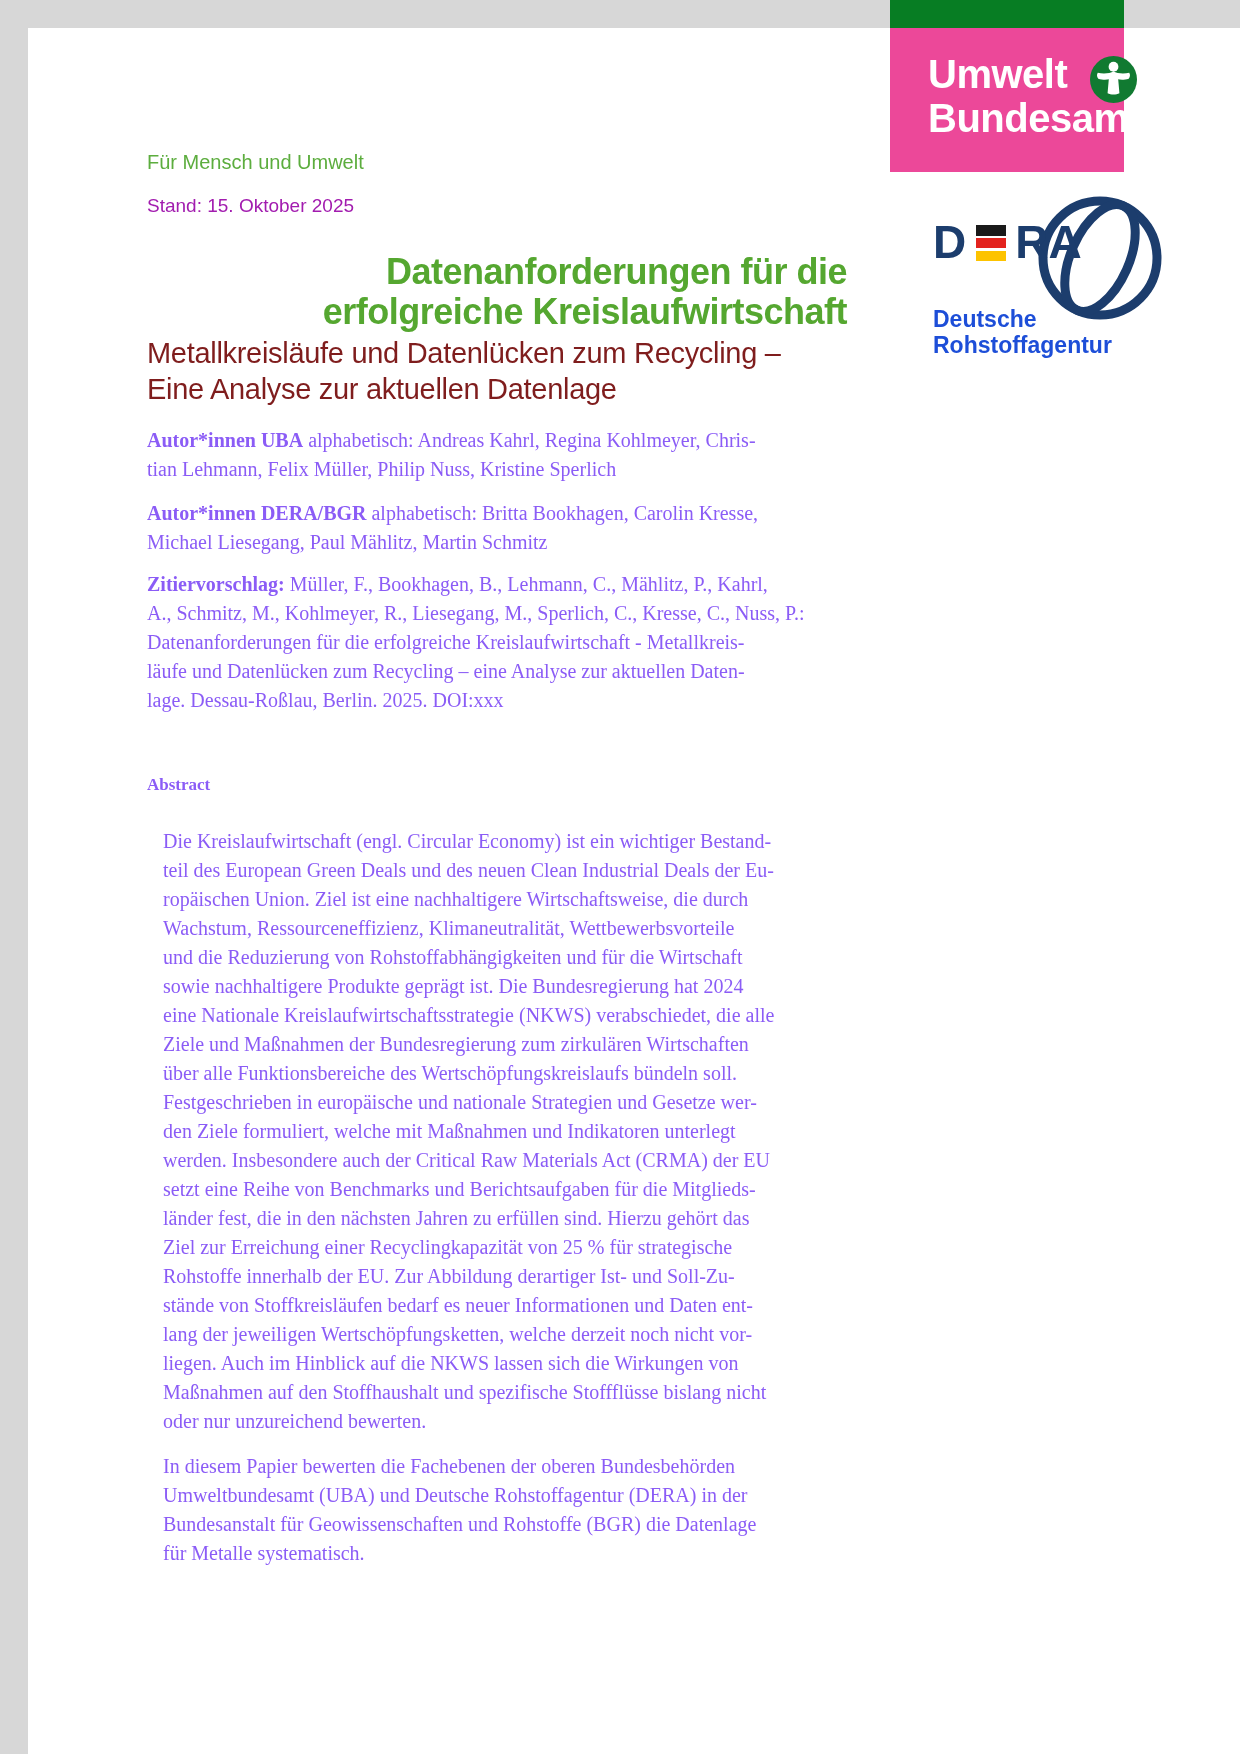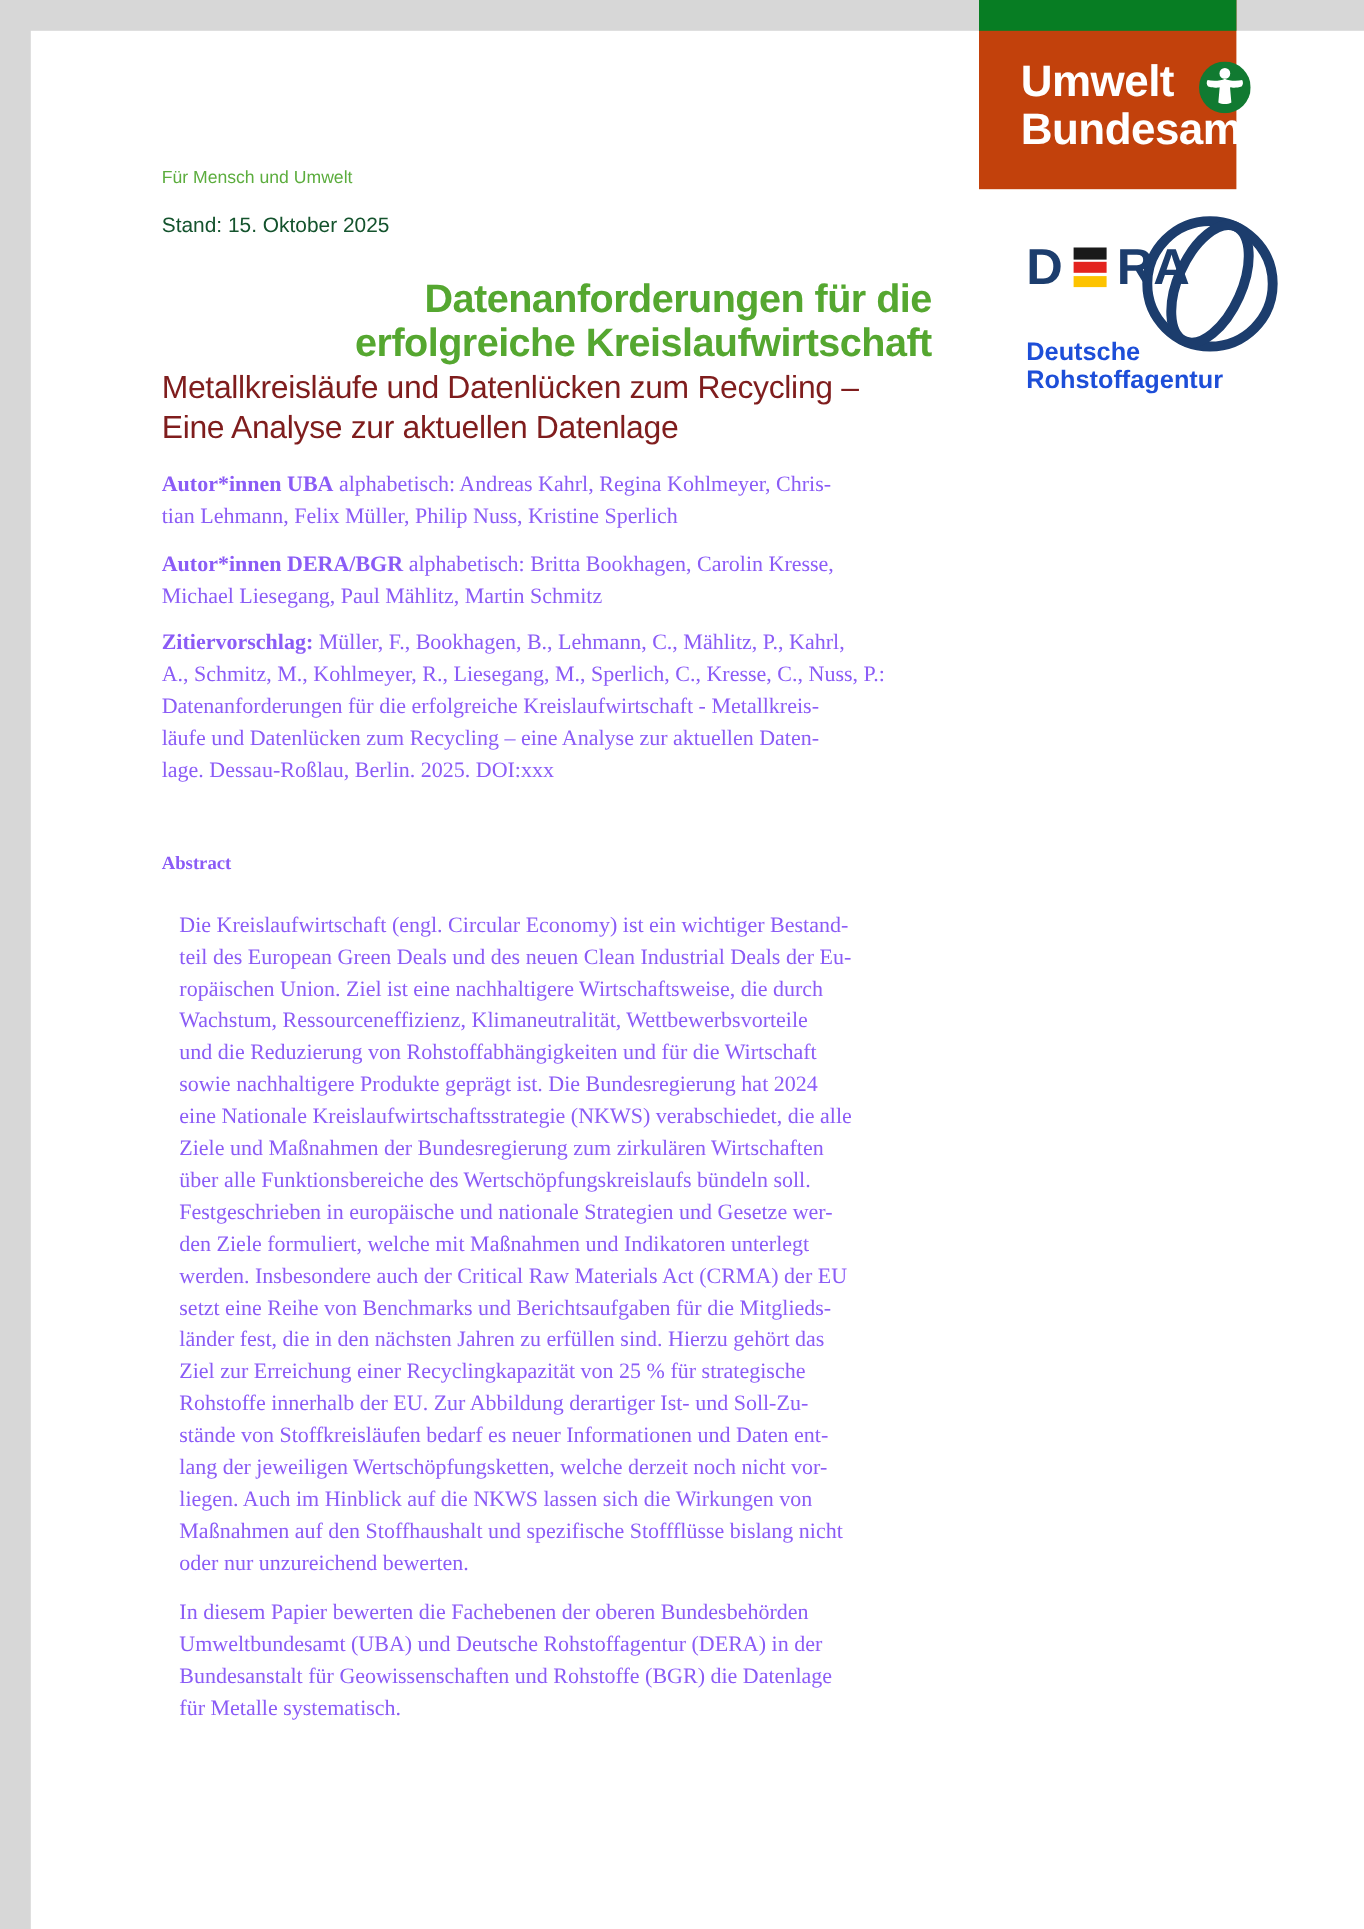--- a/index.html
+++ b/index.html
@@ -5,21 +5,21 @@
   html,body{margin:0;padding:0;}
   body{
     width:1240px;height:1754px;position:relative;background:#ffffff;
     font-family:"Liberation Sans",sans-serif;overflow:hidden;
   }
   
   .edge-left{position:absolute;left:0;top:0;width:28px;height:1754px;background:#d7d7d7;}
   .edge-top{position:absolute;left:0;top:0;width:1240px;height:28px;background:#d7d7d7;}
 
   
-  .uba-block{position:absolute;left:890px;top:0;width:234px;height:172px;background:#c2410c;}
+  .uba-block{position:absolute;left:890px;top:0;width:234px;height:172px;background:#ec4899;}
   .uba-dark{position:absolute;left:0;top:0;width:100%;height:28px;background:#077d23;}
   .uba-wordmark{
     position:absolute;left:38px;top:52px;color:#ffffff;font-weight:bold;
     font-size:40px;line-height:44px;letter-spacing:-0.5px;white-space:pre;
   }
   .uba-emblem{position:absolute;left:200px;top:56px;width:47px;height:47px;}
 
   
   .dera{position:absolute;left:933px;top:185px;width:280px;height:180px;}
   .dera-globe{position:absolute;left:97px;top:3px;width:140px;height:140px;z-index:0;}
@@ -33,22 +33,22 @@
   .flag-black{background:#1a1a1a;}
   .flag-red{background:#e3231e;}
   .flag-gold{background:#fdc300;}
   .dera-sub{
     position:absolute;left:0;top:121px;z-index:1;color:#1d4ed8;font-weight:bold;
     font-size:23px;line-height:26px;white-space:pre-line;
   }
 
   
   .col{position:absolute;left:147px;width:700px;}
-  .tagline{top:150px;color:#5cad3e;font-size:16px;line-height:24px;}
-  .standline{top:194px;color:#14532d;font-size:19px;line-height:24px;}
+  .tagline{top:150px;color:#5cad3e;font-size:20px;line-height:24px;}
+  .standline{top:194px;color:#a21caf;font-size:19px;line-height:24px;}
   .doc-title{
     top:252px;color:#55a730;font-weight:bold;font-size:36px;line-height:40px;
     letter-spacing:-0.5px;white-space:pre-line;text-align:right;
   }
   .doc-subtitle{
     top:335px;color:#7f1d1d;font-weight:normal;font-size:29px;line-height:36px;
     letter-spacing:-0.3px;white-space:pre-line;
   }
   .serif{
     font-family:"Liberation Serif",serif;color:#8b5cf6;

